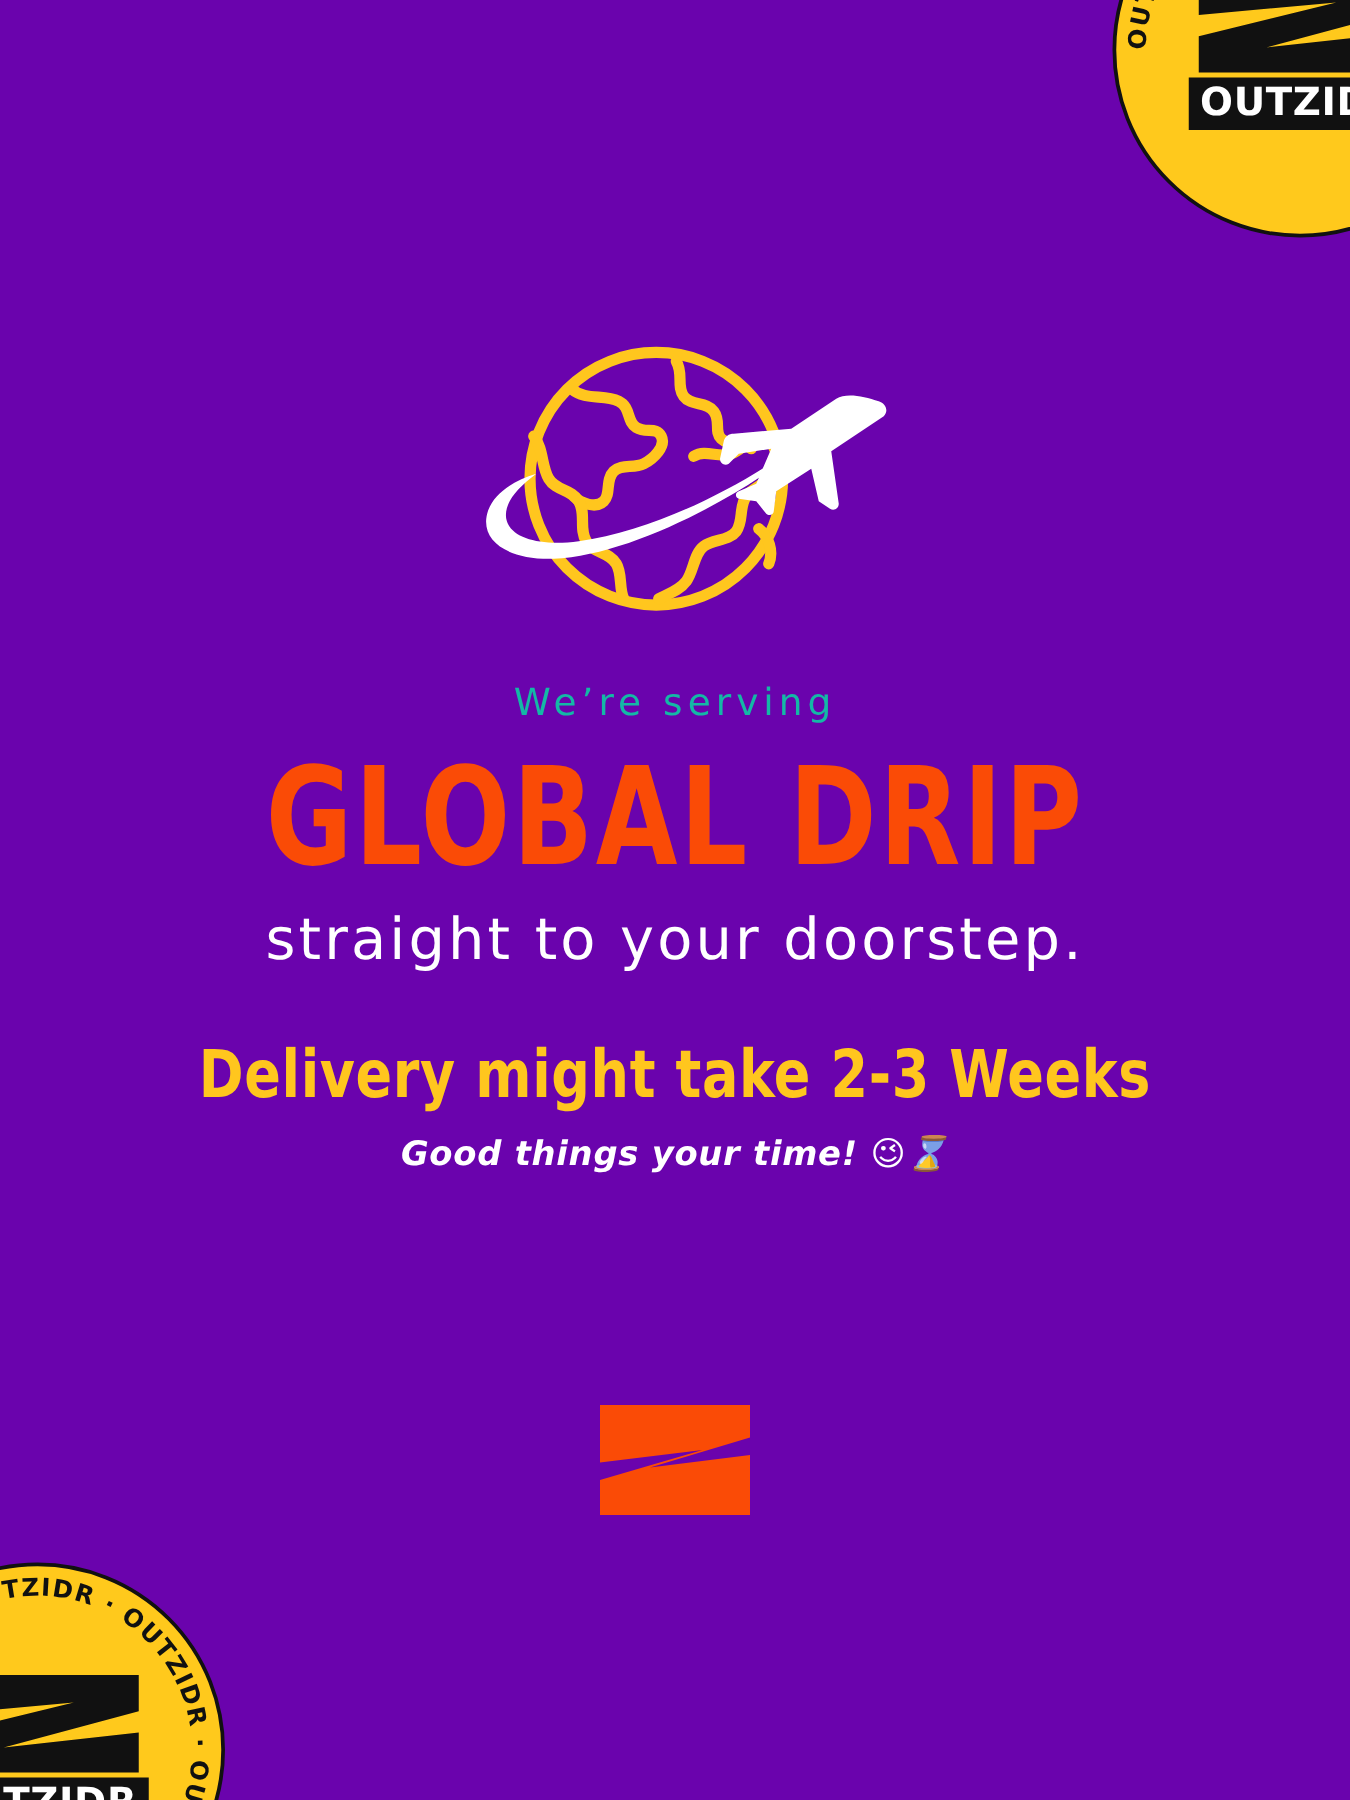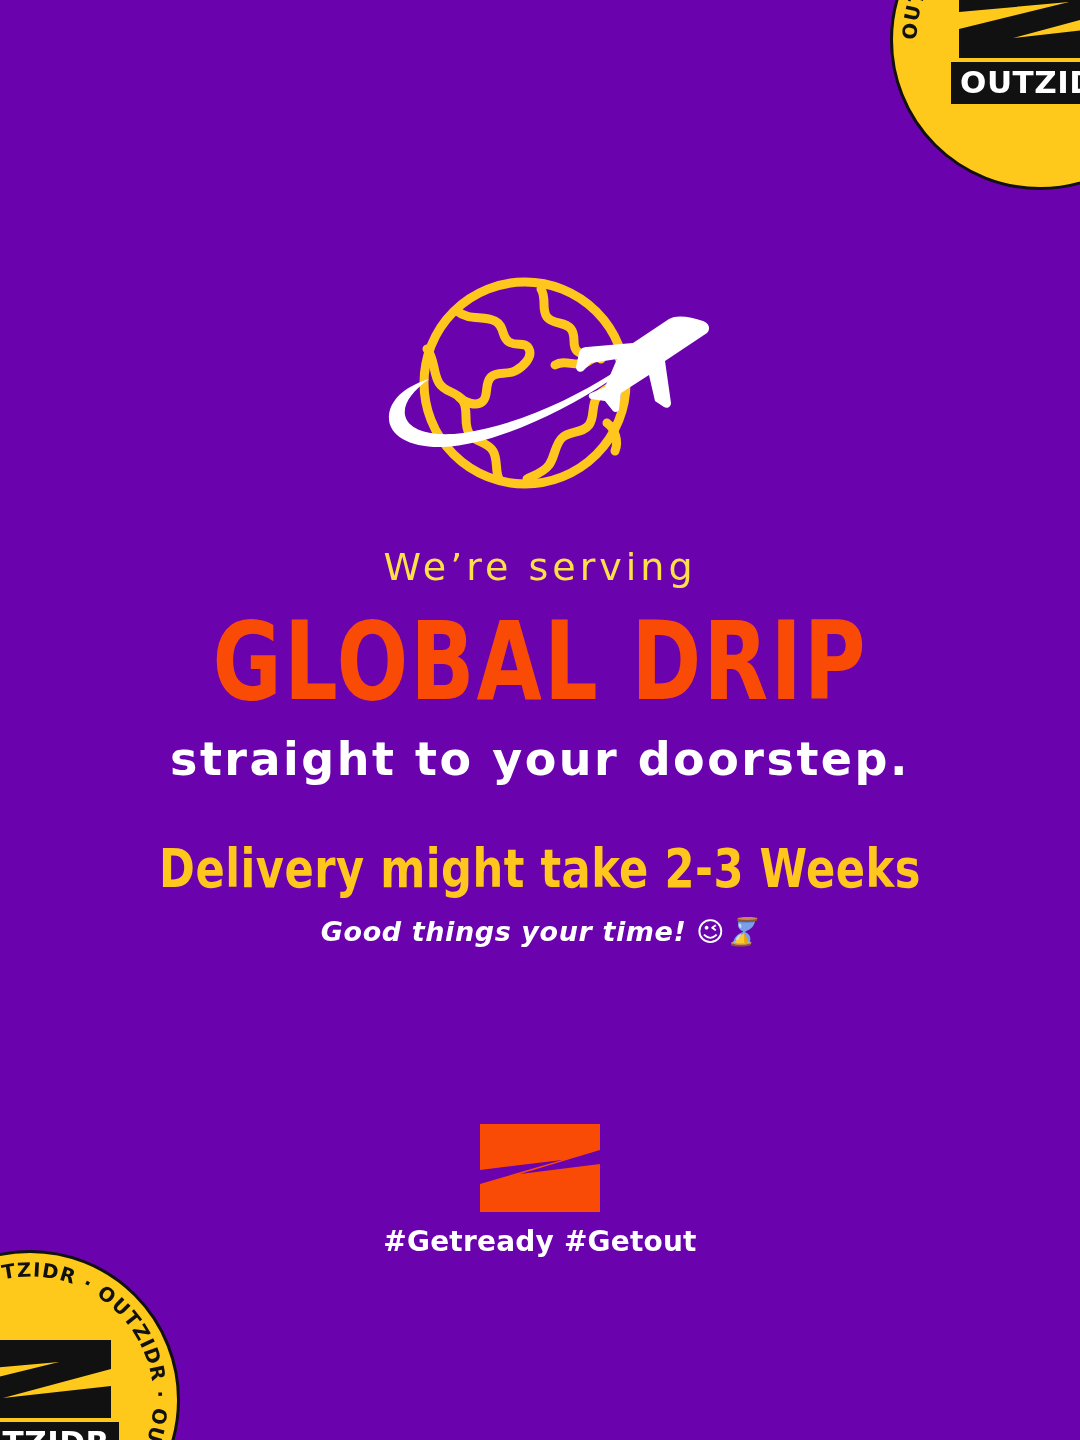--- a/index.html
+++ b/index.html
@@ -91,22 +91,22 @@
 
   .globe-art {
     margin-top: 275px;
     width: 350px;
     height: 225px;
   }
   .globe-art svg { display: block; width: 100%; height: 100%; }
 
   .line-serving {
     margin-top: 48px;
-    color: #fde047;
-    font-size: 38px;
+    color: #14b8a6;
+    font-size: 30px;
     letter-spacing: 4px;
     font-weight: 400;
     line-height: 1;
     font-family: "DejaVu Sans", sans-serif;
   }
 
   .line-headline {
     margin-top: 22px;
     color: #FA4B06;
     font-size: 92px;
@@ -116,21 +116,21 @@
     font-family: "DejaVu Sans Condensed", "DejaVu Sans", sans-serif;
     transform: scaleY(1.18) scaleX(1.02);
     transform-origin: center top;
   }
 
   .line-doorstep {
     margin-top: 36px;
     color: #ffffff;
     font-size: 46px;
     letter-spacing: 2.5px;
-    font-weight: 700;
+    font-weight: 400;
     line-height: 1;
     font-family: "DejaVu Sans", sans-serif;
   }
 
   .line-delivery {
     margin-top: 62px;
     color: #FFC61E;
     font-size: 48px;
     font-weight: bold;
     letter-spacing: 0.5px;
@@ -246,14 +246,13 @@
   <div class="line-goodthings">Good things your time! 😉⌛</div>
 
 </div>
 
 <div class="brand-block">
   <div class="brand-logo">
     <svg viewBox="0 0 124 92">
       <path d="M 2,2 L 122,2 L 122,28 L 42,52 L 122,42 L 122,90 L 2,90 L 2,62 L 84,38 L 2,48 Z" fill="#FA4B06"></path>
     </svg>
   </div>
-  <div class="brand-hashtags">#Getready #Getout</div>
 </div>
 
 </body></html>

